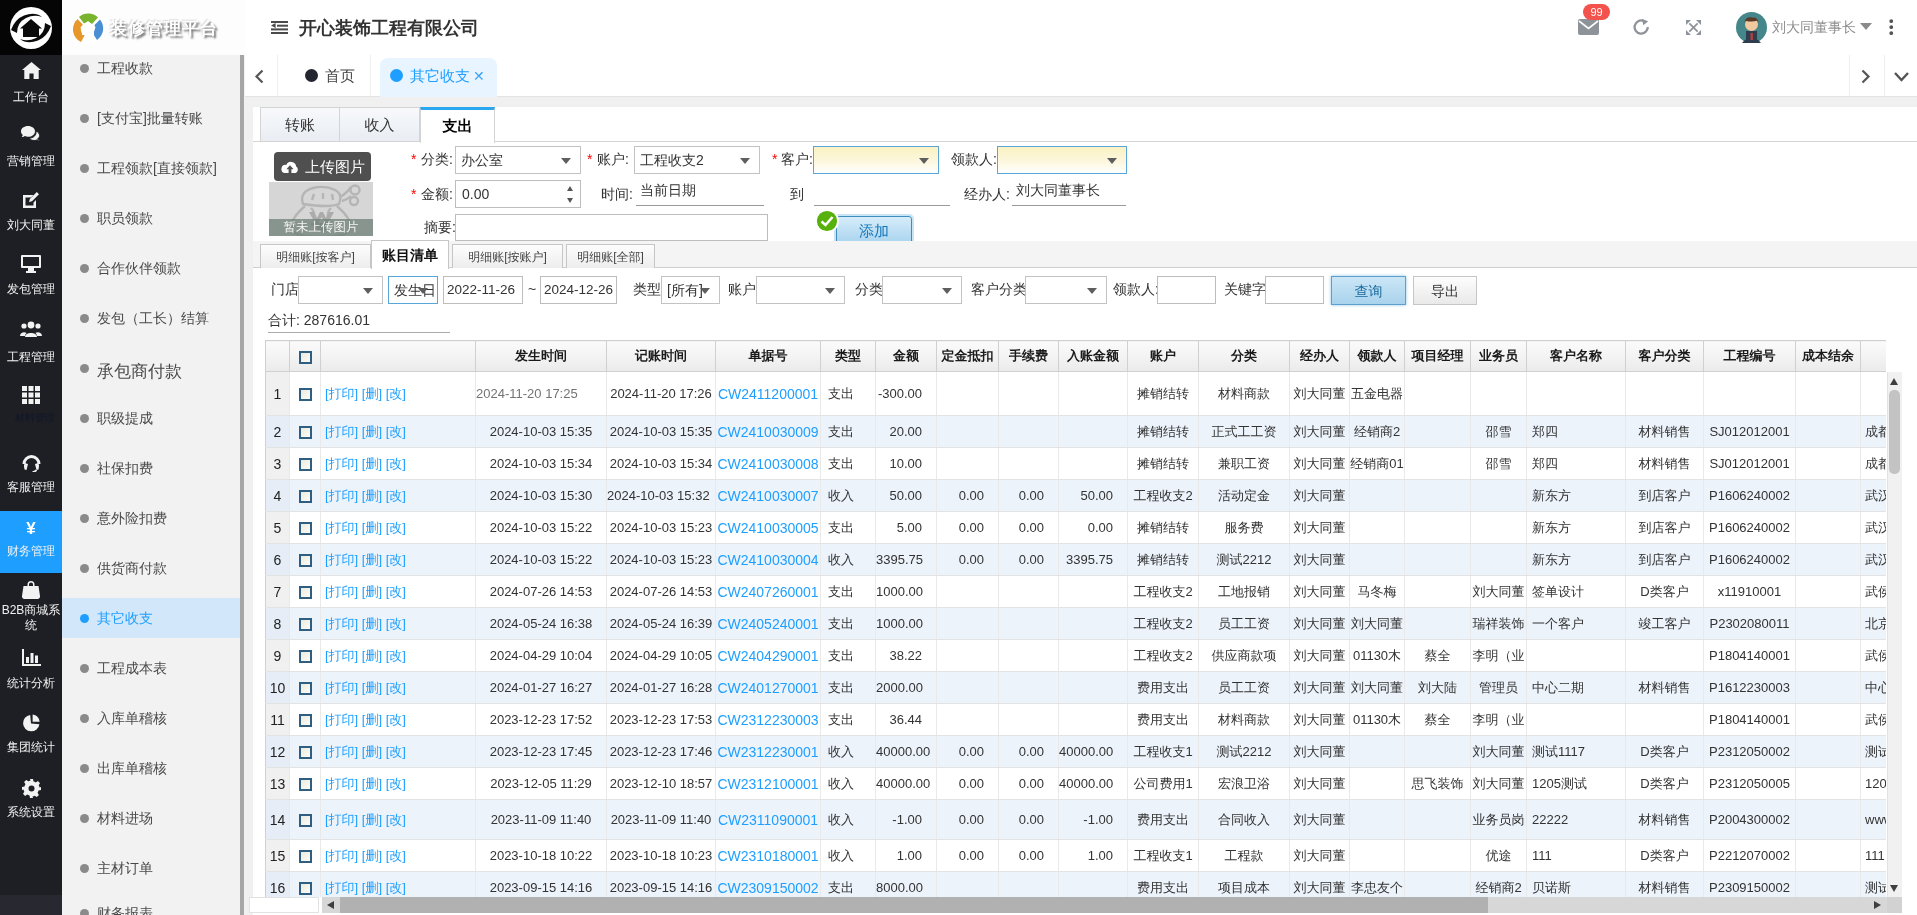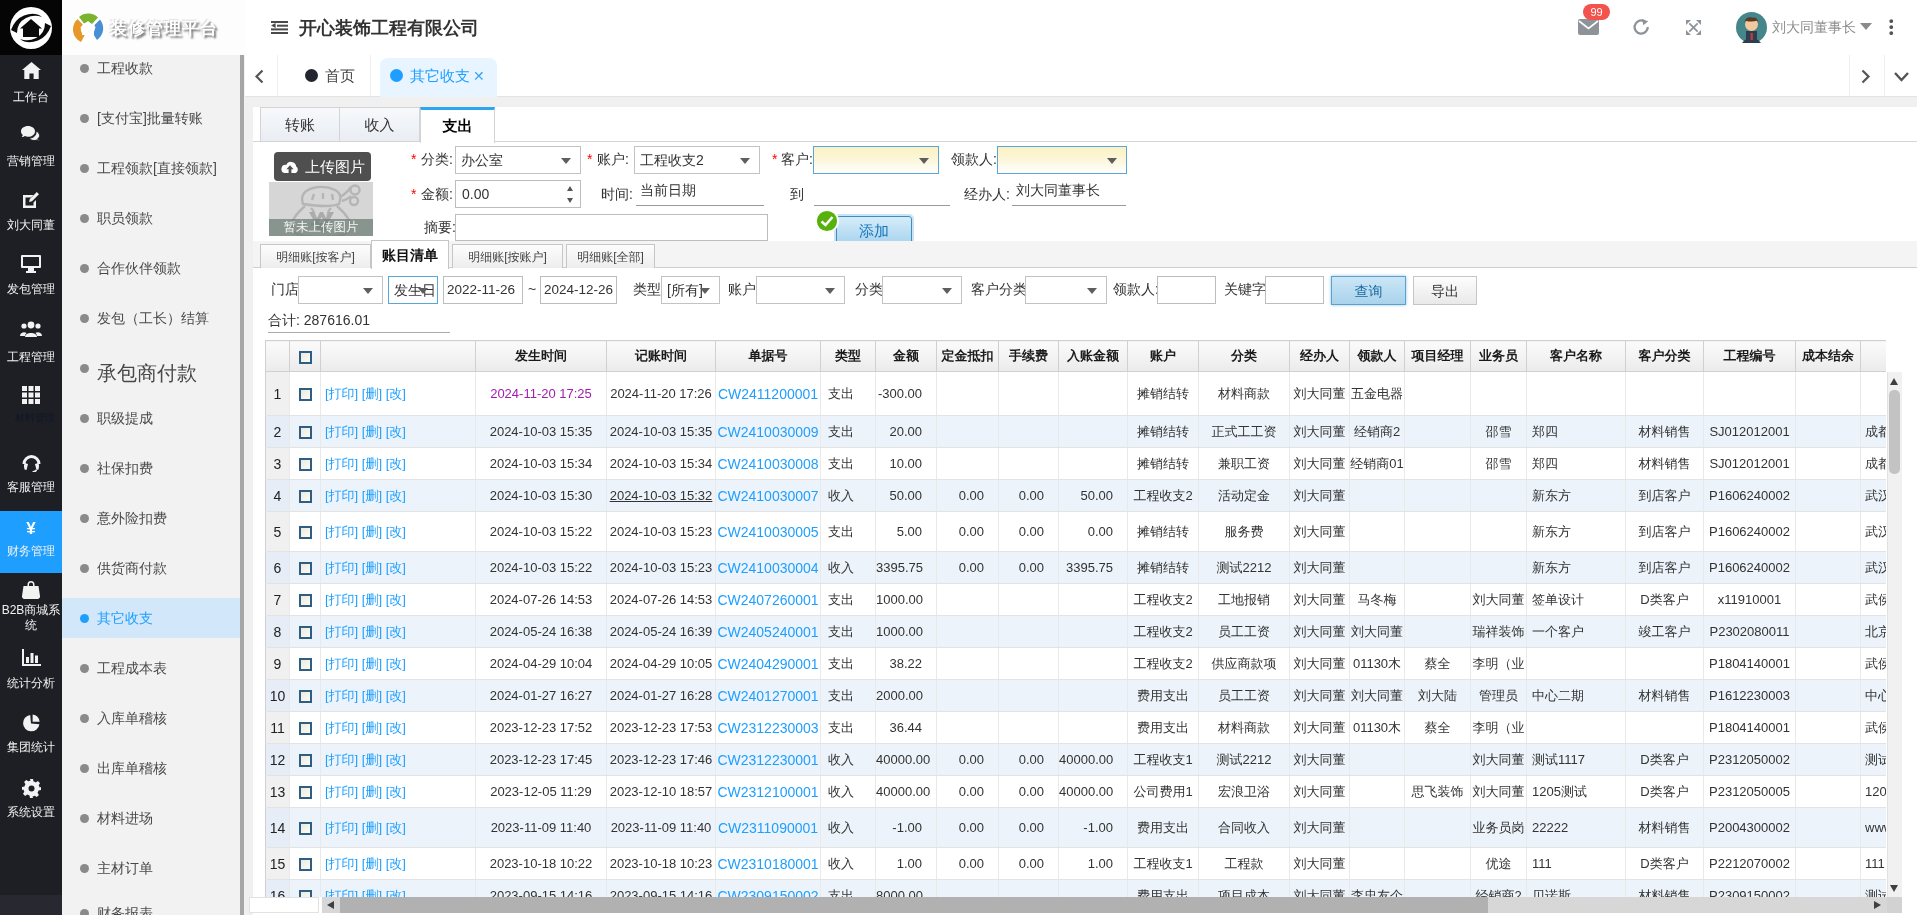--- a/index.html
+++ b/index.html
@@ -175,21 +175,21 @@
 <div class="abs" style="left:97px;top:110px;font-size:14px;color:#494949;white-space:nowrap;">[支付宝]批量转账</div>
 <div class="abs" style="left:80px;top:164px;width:9px;height:9px;border-radius:50%;background:#8a8a8a;"></div>
 <div class="abs" style="left:97px;top:160px;font-size:14px;color:#494949;white-space:nowrap;">工程领款[直接领款]</div>
 <div class="abs" style="left:80px;top:214px;width:9px;height:9px;border-radius:50%;background:#8a8a8a;"></div>
 <div class="abs" style="left:97px;top:210px;font-size:14px;color:#494949;white-space:nowrap;">职员领款</div>
 <div class="abs" style="left:80px;top:264px;width:9px;height:9px;border-radius:50%;background:#8a8a8a;"></div>
 <div class="abs" style="left:97px;top:260px;font-size:14px;color:#494949;white-space:nowrap;">合作伙伴领款</div>
 <div class="abs" style="left:80px;top:314px;width:9px;height:9px;border-radius:50%;background:#8a8a8a;"></div>
 <div class="abs" style="left:97px;top:310px;font-size:14px;color:#494949;white-space:nowrap;">发包（工长）结算</div>
 <div class="abs" style="left:80px;top:364px;width:9px;height:9px;border-radius:50%;background:#8a8a8a;"></div>
-<div class="abs" style="left:97px;top:360px;font-size:20px;color:#494949;white-space:nowrap;">承包商付款</div>
+<div class="abs" style="left:97px;top:360px;font-size:17px;color:#494949;white-space:nowrap;">承包商付款</div>
 <div class="abs" style="left:80px;top:414px;width:9px;height:9px;border-radius:50%;background:#8a8a8a;"></div>
 <div class="abs" style="left:97px;top:410px;font-size:14px;color:#494949;white-space:nowrap;">职级提成</div>
 <div class="abs" style="left:80px;top:464px;width:9px;height:9px;border-radius:50%;background:#8a8a8a;"></div>
 <div class="abs" style="left:97px;top:460px;font-size:14px;color:#494949;white-space:nowrap;">社保扣费</div>
 <div class="abs" style="left:80px;top:514px;width:9px;height:9px;border-radius:50%;background:#8a8a8a;"></div>
 <div class="abs" style="left:97px;top:510px;font-size:14px;color:#494949;white-space:nowrap;">意外险扣费</div>
 <div class="abs" style="left:80px;top:564px;width:9px;height:9px;border-radius:50%;background:#8a8a8a;"></div>
 <div class="abs" style="left:97px;top:560px;font-size:14px;color:#494949;white-space:nowrap;">供货商付款</div>
 <div class="abs" style="left:80px;top:614px;width:9px;height:9px;border-radius:50%;background:#1e9fff;"></div>
 <div class="abs" style="left:97px;top:610px;font-size:14px;color:#1e9fff;white-space:nowrap;">其它收支</div>
@@ -351,21 +351,21 @@
           <td style="background:linear-gradient(180deg,#fbfbfb,#ebebeb);border:1px solid #d0d0d0;border-left:none;height:31px;font-size:13px;color:#1a1a1a;text-align:center;padding:0;font-weight:bold;overflow:hidden;white-space:nowrap;">客户名称</td>
           <td style="background:linear-gradient(180deg,#fbfbfb,#ebebeb);border:1px solid #d0d0d0;border-left:none;height:31px;font-size:13px;color:#1a1a1a;text-align:center;padding:0;font-weight:bold;overflow:hidden;white-space:nowrap;">客户分类</td>
           <td style="background:linear-gradient(180deg,#fbfbfb,#ebebeb);border:1px solid #d0d0d0;border-left:none;height:31px;font-size:13px;color:#1a1a1a;text-align:center;padding:0;font-weight:bold;overflow:hidden;white-space:nowrap;">工程编号</td>
           <td style="background:linear-gradient(180deg,#fbfbfb,#ebebeb);border:1px solid #d0d0d0;border-left:none;height:31px;font-size:13px;color:#1a1a1a;text-align:center;padding:0;font-weight:bold;overflow:hidden;white-space:nowrap;">成本结余</td>
           <td style="background:linear-gradient(180deg,#fbfbfb,#ebebeb);border:1px solid #d0d0d0;border-left:none;height:31px;font-size:13px;color:#1a1a1a;text-align:center;padding:0;font-weight:bold;overflow:hidden;white-space:nowrap;"></td>
         </tr>
         <tr style="background:#fff;">
           <td style="border-right:1px solid #e9e9e9;border-bottom:1px solid #e3e3e3;height:32px;padding:0;overflow:hidden;white-space:nowrap;border-left:1px solid #d0d0d0;text-align:center;color:#222;font-size:14px;background:#f0f0f0;">1</td>
           <td style="border-right:1px solid #e9e9e9;border-bottom:1px solid #e3e3e3;height:32px;padding:0;overflow:hidden;white-space:nowrap;text-align:center;"><span style="display:inline-block;width:13px;height:13px;border:2px solid #2e5f82;background:linear-gradient(135deg,#eceadf,#fcfcf7);vertical-align:middle;"></span></td>
           <td style="border-right:1px solid #e9e9e9;border-bottom:1px solid #e3e3e3;height:32px;padding:0;overflow:hidden;white-space:nowrap;padding-left:4px;color:#1e9fff;font-size:13px;">[打印] [删] [改]</td>
-          <td style="border-right:1px solid #e9e9e9;border-bottom:1px solid #e3e3e3;height:44px;padding:0;overflow:hidden;white-space:nowrap;text-align:center;color:#a21caf;">2024-11-20 17:25</td>
+          <td style="border-right:1px solid #e9e9e9;border-bottom:1px solid #e3e3e3;height:44px;padding:0;overflow:hidden;white-space:nowrap;color:#737373;">2024-11-20 17:25</td>
           <td style="border-right:1px solid #e9e9e9;border-bottom:1px solid #e3e3e3;height:32px;padding:0;overflow:hidden;white-space:nowrap;text-align:center;color:#333;">2024-11-20 17:26</td>
           <td style="border-right:1px solid #e9e9e9;border-bottom:1px solid #e3e3e3;height:32px;padding:0;overflow:hidden;white-space:nowrap;text-align:center;color:#1e9fff;font-size:14px;">CW2411200001</td>
           <td style="border-right:1px solid #e9e9e9;border-bottom:1px solid #e3e3e3;height:32px;padding:0;overflow:hidden;white-space:nowrap;padding-left:7px;color:#333;">支出</td>
           <td style="border-right:1px solid #e9e9e9;border-bottom:1px solid #e3e3e3;height:32px;padding:0;overflow:hidden;white-space:nowrap;text-align:right;padding-right:14px;color:#333;">-300.00</td>
           <td style="border-right:1px solid #e9e9e9;border-bottom:1px solid #e3e3e3;height:32px;padding:0;overflow:hidden;white-space:nowrap;text-align:right;padding-right:14px;color:#333;"></td>
           <td style="border-right:1px solid #e9e9e9;border-bottom:1px solid #e3e3e3;height:32px;padding:0;overflow:hidden;white-space:nowrap;text-align:right;padding-right:14px;color:#333;"></td>
           <td style="border-right:1px solid #e9e9e9;border-bottom:1px solid #e3e3e3;height:32px;padding:0;overflow:hidden;white-space:nowrap;text-align:right;padding-right:14px;color:#333;"></td>
           <td style="border-right:1px solid #e9e9e9;border-bottom:1px solid #e3e3e3;height:32px;padding:0;overflow:hidden;white-space:nowrap;text-align:center;color:#333;">摊销结转</td>
           <td style="border-right:1px solid #e9e9e9;border-bottom:1px solid #e3e3e3;height:32px;padding:0;overflow:hidden;white-space:nowrap;text-align:center;color:#333;">材料商款</td>
           <td style="border-right:1px solid #e9e9e9;border-bottom:1px solid #e3e3e3;height:32px;padding:0;overflow:hidden;white-space:nowrap;text-align:center;color:#333;">刘大同董</td>
@@ -424,21 +424,21 @@
           <td style="border-right:1px solid #e9e9e9;border-bottom:1px solid #e3e3e3;height:32px;padding:0;overflow:hidden;white-space:nowrap;text-align:center;color:#333;">材料销售</td>
           <td style="border-right:1px solid #e9e9e9;border-bottom:1px solid #e3e3e3;height:32px;padding:0;overflow:hidden;white-space:nowrap;text-align:center;color:#333;">SJ012012001</td>
           <td style="border-right:1px solid #e9e9e9;border-bottom:1px solid #e3e3e3;height:32px;padding:0;overflow:hidden;white-space:nowrap;text-align:center;color:#333;"></td>
           <td style="border-right:1px solid #e9e9e9;border-bottom:1px solid #e3e3e3;height:32px;padding:0;overflow:hidden;white-space:nowrap;padding-left:4px;color:#333;">成都</td>
         </tr>
         <tr style="background:#ecf3fb;">
           <td style="border-right:1px solid #e9e9e9;border-bottom:1px solid #e3e3e3;height:32px;padding:0;overflow:hidden;white-space:nowrap;border-left:1px solid #d0d0d0;text-align:center;color:#222;font-size:14px;background:#e6edf6;">4</td>
           <td style="border-right:1px solid #e9e9e9;border-bottom:1px solid #e3e3e3;height:32px;padding:0;overflow:hidden;white-space:nowrap;text-align:center;"><span style="display:inline-block;width:13px;height:13px;border:2px solid #2e5f82;background:linear-gradient(135deg,#eceadf,#fcfcf7);vertical-align:middle;"></span></td>
           <td style="border-right:1px solid #e9e9e9;border-bottom:1px solid #e3e3e3;height:32px;padding:0;overflow:hidden;white-space:nowrap;padding-left:4px;color:#1e9fff;font-size:13px;">[打印] [删] [改]</td>
           <td style="border-right:1px solid #e9e9e9;border-bottom:1px solid #e3e3e3;height:32px;padding:0;overflow:hidden;white-space:nowrap;text-align:center;color:#333;">2024-10-03 15:30</td>
-          <td style="border-right:1px solid #e9e9e9;border-bottom:1px solid #e3e3e3;height:32px;padding:0;overflow:hidden;white-space:nowrap;text-align:center;color:#333;text-decoration:underline;">2024-10-03 15:32</td>
+          <td style="border-right:1px solid #e9e9e9;border-bottom:1px solid #e3e3e3;height:32px;padding:0;overflow:hidden;white-space:nowrap;text-align:left;color:#333;">2024-10-03 15:32</td>
           <td style="border-right:1px solid #e9e9e9;border-bottom:1px solid #e3e3e3;height:32px;padding:0;overflow:hidden;white-space:nowrap;text-align:center;color:#1e9fff;font-size:14px;">CW2410030007</td>
           <td style="border-right:1px solid #e9e9e9;border-bottom:1px solid #e3e3e3;height:32px;padding:0;overflow:hidden;white-space:nowrap;padding-left:7px;color:#333;">收入</td>
           <td style="border-right:1px solid #e9e9e9;border-bottom:1px solid #e3e3e3;height:32px;padding:0;overflow:hidden;white-space:nowrap;text-align:right;padding-right:14px;color:#333;">50.00</td>
           <td style="border-right:1px solid #e9e9e9;border-bottom:1px solid #e3e3e3;height:32px;padding:0;overflow:hidden;white-space:nowrap;text-align:right;padding-right:14px;color:#333;">0.00</td>
           <td style="border-right:1px solid #e9e9e9;border-bottom:1px solid #e3e3e3;height:32px;padding:0;overflow:hidden;white-space:nowrap;text-align:right;padding-right:14px;color:#333;">0.00</td>
           <td style="border-right:1px solid #e9e9e9;border-bottom:1px solid #e3e3e3;height:32px;padding:0;overflow:hidden;white-space:nowrap;text-align:right;padding-right:14px;color:#333;">50.00</td>
           <td style="border-right:1px solid #e9e9e9;border-bottom:1px solid #e3e3e3;height:32px;padding:0;overflow:hidden;white-space:nowrap;text-align:center;color:#333;">工程收支2</td>
           <td style="border-right:1px solid #e9e9e9;border-bottom:1px solid #e3e3e3;height:32px;padding:0;overflow:hidden;white-space:nowrap;text-align:center;color:#333;">活动定金</td>
           <td style="border-right:1px solid #e9e9e9;border-bottom:1px solid #e3e3e3;height:32px;padding:0;overflow:hidden;white-space:nowrap;text-align:center;color:#333;">刘大同董</td>
           <td style="border-right:1px solid #e9e9e9;border-bottom:1px solid #e3e3e3;height:32px;padding:0;overflow:hidden;white-space:nowrap;text-align:center;color:#333;"></td>
@@ -449,21 +449,21 @@
           <td style="border-right:1px solid #e9e9e9;border-bottom:1px solid #e3e3e3;height:32px;padding:0;overflow:hidden;white-space:nowrap;text-align:center;color:#333;">P1606240002</td>
           <td style="border-right:1px solid #e9e9e9;border-bottom:1px solid #e3e3e3;height:32px;padding:0;overflow:hidden;white-space:nowrap;text-align:center;color:#333;"></td>
           <td style="border-right:1px solid #e9e9e9;border-bottom:1px solid #e3e3e3;height:32px;padding:0;overflow:hidden;white-space:nowrap;padding-left:4px;color:#333;">武汉</td>
         </tr>
         <tr style="background:#fff;">
           <td style="border-right:1px solid #e9e9e9;border-bottom:1px solid #e3e3e3;height:32px;padding:0;overflow:hidden;white-space:nowrap;border-left:1px solid #d0d0d0;text-align:center;color:#222;font-size:14px;background:#f0f0f0;">5</td>
           <td style="border-right:1px solid #e9e9e9;border-bottom:1px solid #e3e3e3;height:32px;padding:0;overflow:hidden;white-space:nowrap;text-align:center;"><span style="display:inline-block;width:13px;height:13px;border:2px solid #2e5f82;background:linear-gradient(135deg,#eceadf,#fcfcf7);vertical-align:middle;"></span></td>
           <td style="border-right:1px solid #e9e9e9;border-bottom:1px solid #e3e3e3;height:32px;padding:0;overflow:hidden;white-space:nowrap;padding-left:4px;color:#1e9fff;font-size:13px;">[打印] [删] [改]</td>
           <td style="border-right:1px solid #e9e9e9;border-bottom:1px solid #e3e3e3;height:32px;padding:0;overflow:hidden;white-space:nowrap;text-align:center;color:#333;">2024-10-03 15:22</td>
           <td style="border-right:1px solid #e9e9e9;border-bottom:1px solid #e3e3e3;height:32px;padding:0;overflow:hidden;white-space:nowrap;text-align:center;color:#333;">2024-10-03 15:23</td>
-          <td style="border-right:1px solid #e9e9e9;border-bottom:1px solid #e3e3e3;height:40px;padding:0;overflow:hidden;white-space:nowrap;text-align:center;color:#1e9fff;font-size:14px;">CW2410030005</td>
+          <td style="border-right:1px solid #e9e9e9;border-bottom:1px solid #e3e3e3;height:32px;padding:0;overflow:hidden;white-space:nowrap;text-align:center;color:#1e9fff;font-size:14px;">CW2410030005</td>
           <td style="border-right:1px solid #e9e9e9;border-bottom:1px solid #e3e3e3;height:32px;padding:0;overflow:hidden;white-space:nowrap;padding-left:7px;color:#333;">支出</td>
           <td style="border-right:1px solid #e9e9e9;border-bottom:1px solid #e3e3e3;height:32px;padding:0;overflow:hidden;white-space:nowrap;text-align:right;padding-right:14px;color:#333;">5.00</td>
           <td style="border-right:1px solid #e9e9e9;border-bottom:1px solid #e3e3e3;height:32px;padding:0;overflow:hidden;white-space:nowrap;text-align:right;padding-right:14px;color:#333;">0.00</td>
           <td style="border-right:1px solid #e9e9e9;border-bottom:1px solid #e3e3e3;height:32px;padding:0;overflow:hidden;white-space:nowrap;text-align:right;padding-right:14px;color:#333;">0.00</td>
           <td style="border-right:1px solid #e9e9e9;border-bottom:1px solid #e3e3e3;height:32px;padding:0;overflow:hidden;white-space:nowrap;text-align:right;padding-right:14px;color:#333;">0.00</td>
           <td style="border-right:1px solid #e9e9e9;border-bottom:1px solid #e3e3e3;height:32px;padding:0;overflow:hidden;white-space:nowrap;text-align:center;color:#333;">摊销结转</td>
           <td style="border-right:1px solid #e9e9e9;border-bottom:1px solid #e3e3e3;height:32px;padding:0;overflow:hidden;white-space:nowrap;text-align:center;color:#333;">服务费</td>
           <td style="border-right:1px solid #e9e9e9;border-bottom:1px solid #e3e3e3;height:32px;padding:0;overflow:hidden;white-space:nowrap;text-align:center;color:#333;">刘大同董</td>
           <td style="border-right:1px solid #e9e9e9;border-bottom:1px solid #e3e3e3;height:32px;padding:0;overflow:hidden;white-space:nowrap;text-align:center;color:#333;"></td>
           <td style="border-right:1px solid #e9e9e9;border-bottom:1px solid #e3e3e3;height:32px;padding:0;overflow:hidden;white-space:nowrap;text-align:center;color:#333;"></td>

